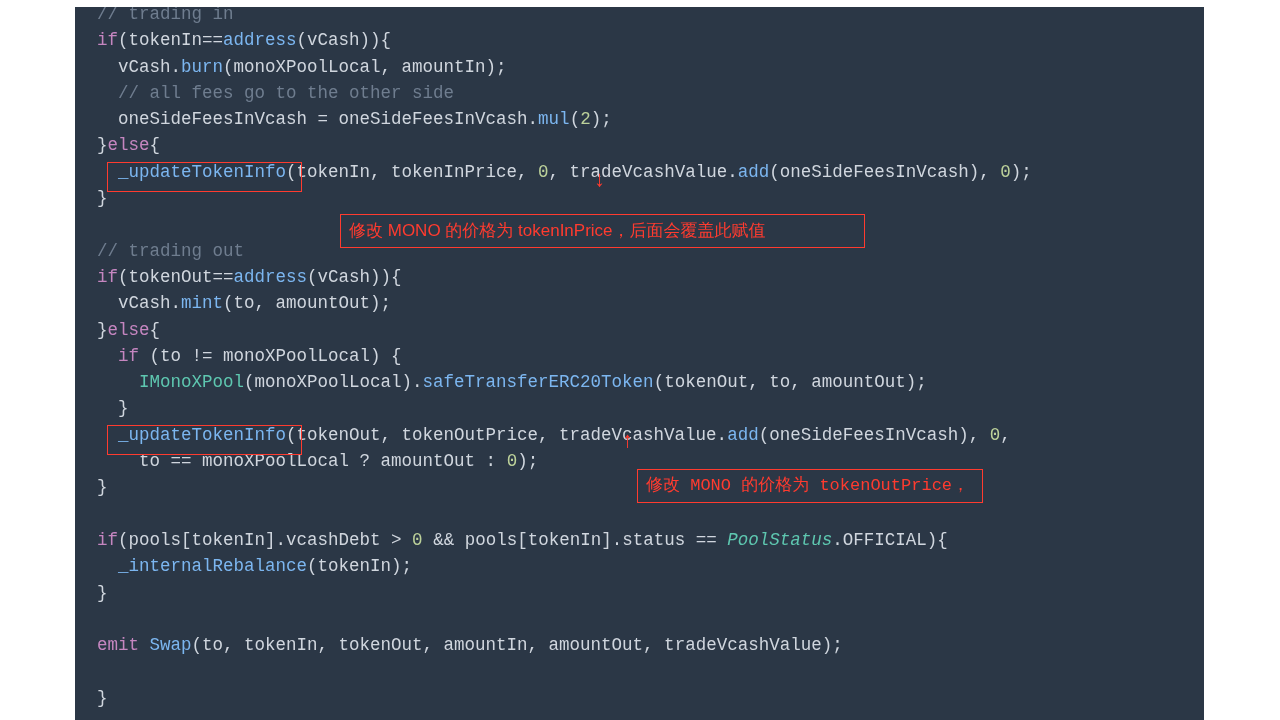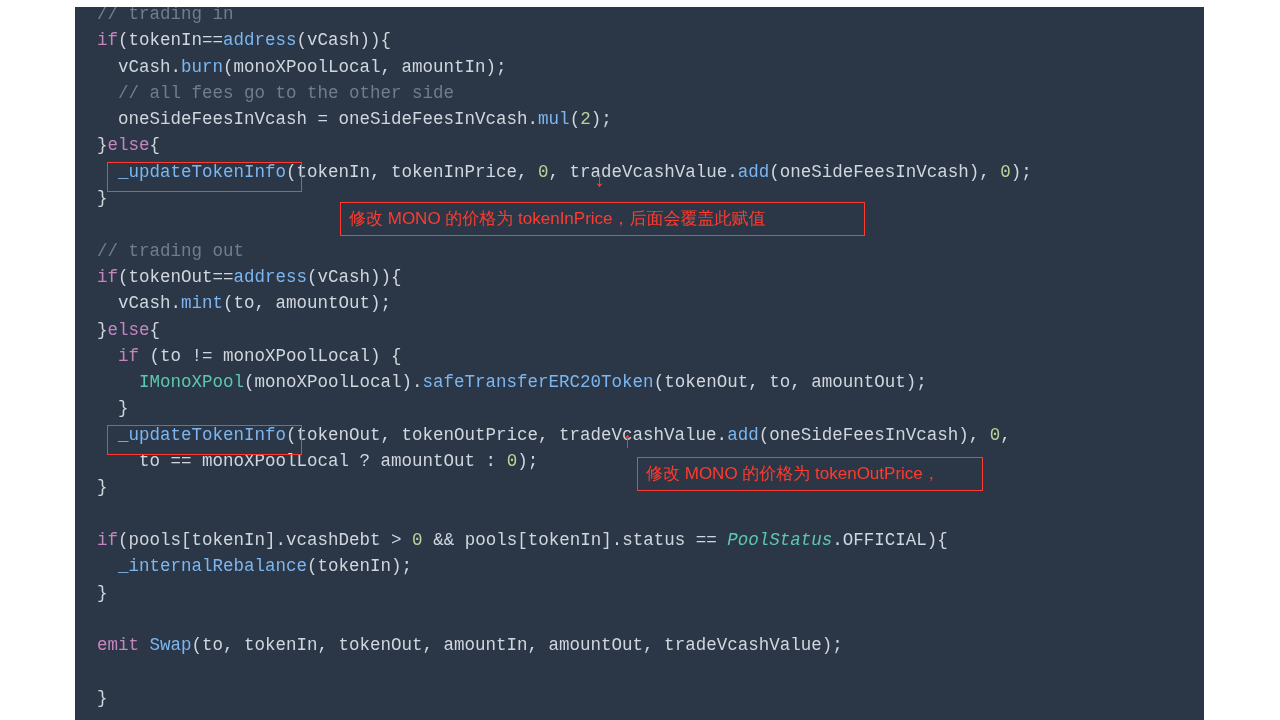--- a/index.html
+++ b/index.html
@@ -48,20 +48,21 @@
     position: absolute;
     border: 1.5px solid #ff3b2f;
     font-family: "Consolas", "SimSun", "Microsoft YaHei", sans-serif;
     font-size: 17px;
     line-height: 24px;
     color: #ff3b2f;
     padding: 4px 8px;
     box-sizing: border-box;
     white-space: normal;
     background: transparent;
+    margin-top: 12px;
   }
   .arrow {
     position: absolute;
     color: #ff3b2f;
     font-size: 22px;
     line-height: 1;
     pointer-events: none;
   }
 </style>
 </head>
@@ -100,17 +101,17 @@
   <div class="red-box" style="left:32px; top:155px; width:195px; height:30px;"></div>
   <div class="red-box" style="left:32px; top:418px; width:195px; height:30px;"></div>
 
   
   <div class="annotation" style="left:265px; top:195px; width:525px;">
     <span>修改 MONO 的价格为 tokenInPrice，后面会覆盖此赋值</span>
   </div>
   <div class="arrow" style="left:518px; top:163px;">↓</div>
 
   
-  <div class="annotation" style="left:562px; top:450px; width:346px;">
+  <div class="annotation" style="left:562px; top:450px; width:346px;font-family:Liberation Mono, monospace;">
     <div>修改 MONO 的价格为 tokenOutPrice，</div>
   </div>
   <div class="arrow" style="left:546px; top:424px;">↑</div>
 </div>
 
 </body></html>

